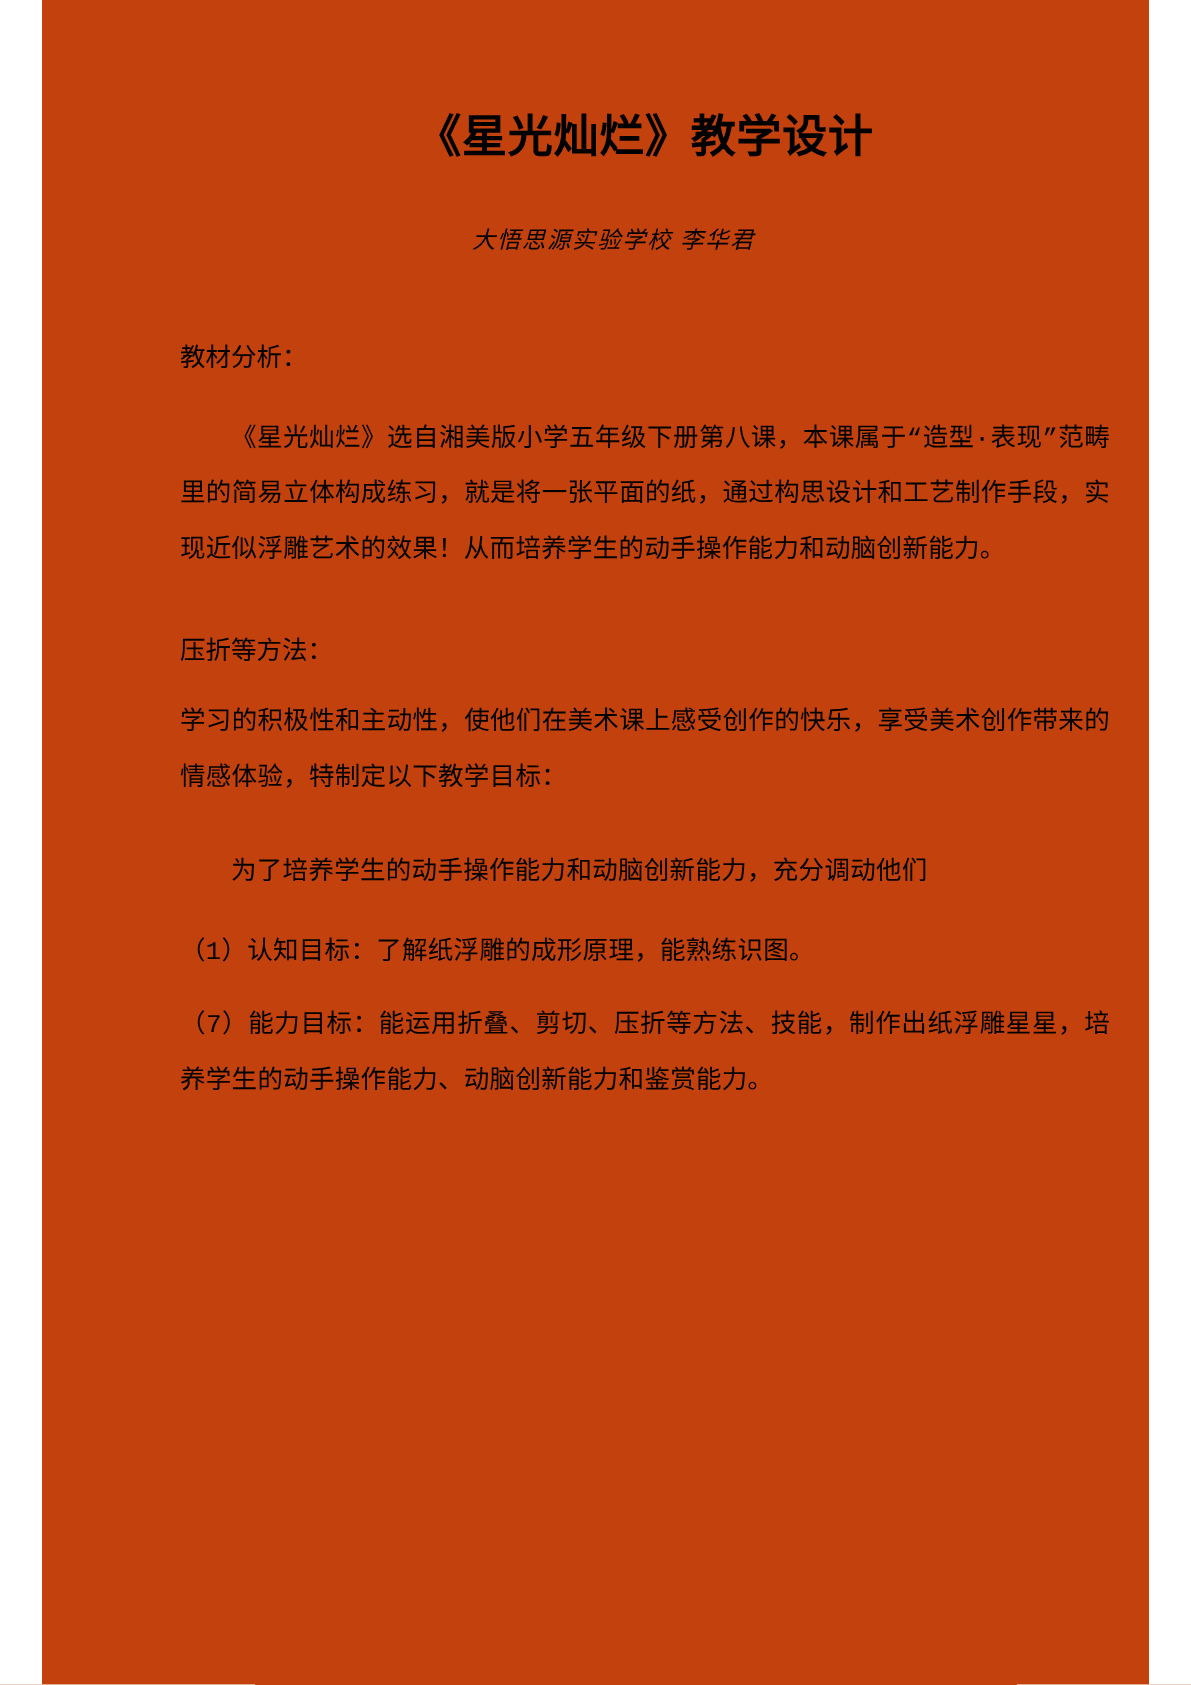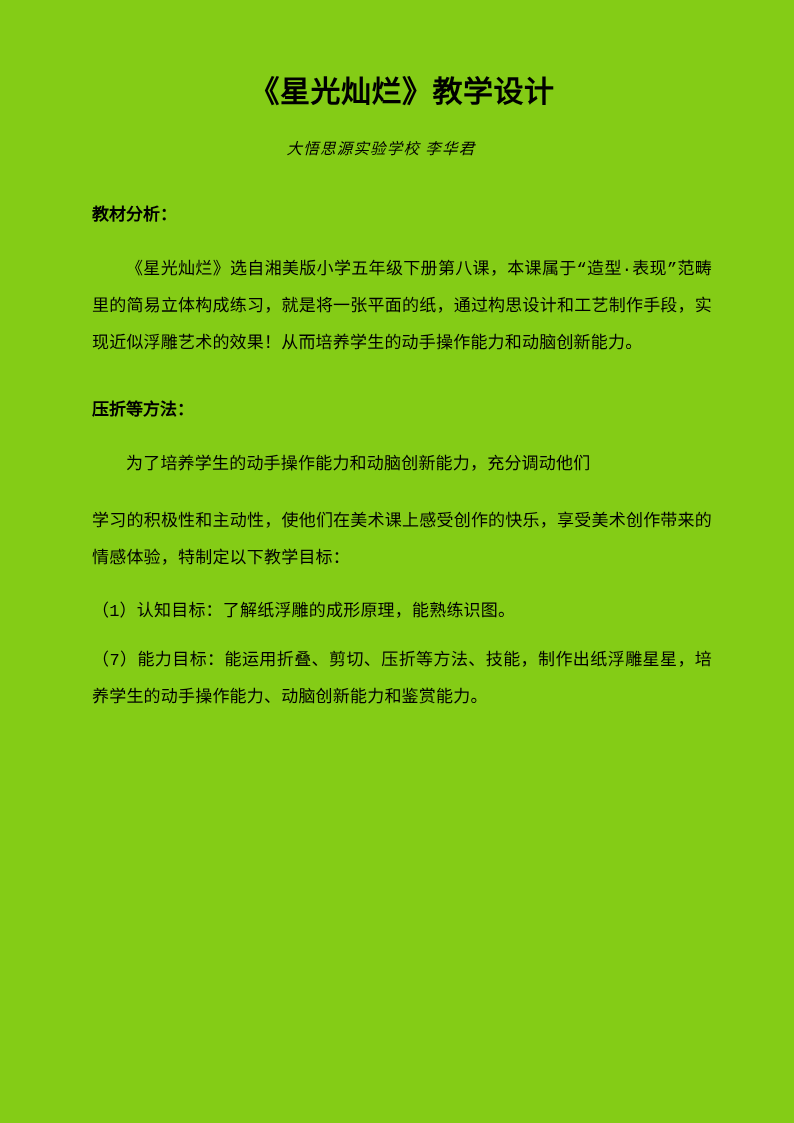--- a/index.html
+++ b/index.html
@@ -8,23 +8,23 @@
     padding: 0;
     background: #ffffff;
   }
   body {
     font-family: "Liberation Serif", "DejaVu Serif", serif;
     color: #000000;
     -webkit-font-smoothing: none;
   }
   .page {
     position: relative;
-    width: 794px;
+    width: 738px;
     height: 1123px;
-    background: #84cc16;
+    background: #c2410c;
     box-sizing: border-box;
     overflow: hidden;
     margin: 0 auto;
   }
   .content {
     position: absolute;
     left: 92px;
     top: 0;
     width: 620px;
   }
@@ -42,31 +42,31 @@
     color: #000;
     white-space: nowrap;
   }
   .doc-subtitle {
     text-align: center;
     font-family: "Liberation Serif", "DejaVu Serif", serif;
     font-style: italic;
     font-size: 15.5px;
     line-height: 1.2;
     letter-spacing: 1.2px;
-    margin: 0;
+    margin: 12px;
     padding-top: 32px;
     padding-right: 42px;
     color: #000;
     white-space: nowrap;
   }
 
   
   .section-heading {
     font-family: "Liberation Sans", "DejaVu Sans", sans-serif;
-    font-weight: bold;
+    font-weight: normal;
     font-size: 17px;
     line-height: 1.2;
     letter-spacing: 0px;
     margin: 0;
     color: #000;
   }
   .h-materials { padding-top: 46px; }
   .h-objectives { padding-top: 38px; }
 
   
@@ -98,22 +98,22 @@
 
     <p class="doc-subtitle">大悟思源实验学校 李华君</p>
 
     <h2 class="section-heading h-materials">教材分析：</h2>
 
     <p class="para indent gap-26">《星光灿烂》选自湘美版小学五年级下册第八课，本课属于“造型·表现”范畴里的简易立体构成练习，就是将一张平面的纸，通过构思设计和工艺制作手段，实现近似浮雕艺术的效果！从而培养学生的动手操作能力和动脑创新能力。</p>
 
 
     <h2 class="section-heading h-objectives">压折等方法：</h2>
 
+    <p class="para gap-20">学习的积极性和主动性，使他们在美术课上感受创作的快乐，享受美术创作带来的情感体验，特制定以下教学目标：</p>
+
     <p class="para indent gap-26 nowrap-line">为了培养学生的动手操作能力和动脑创新能力，充分调动他们</p>
-
-    <p class="para gap-20">学习的积极性和主动性，使他们在美术课上感受创作的快乐，享受美术创作带来的情感体验，特制定以下教学目标：</p>
 
     <p class="para gap-16">（1）认知目标：了解纸浮雕的成形原理，能熟练识图。</p>
 
     <p class="para gap-12">（7）能力目标：能运用折叠、剪切、压折等方法、技能，制作出纸浮雕星星，培养学生的动手操作能力、动脑创新能力和鉴赏能力。</p>
 
   </div>
 </div>
 
 </body></html>

